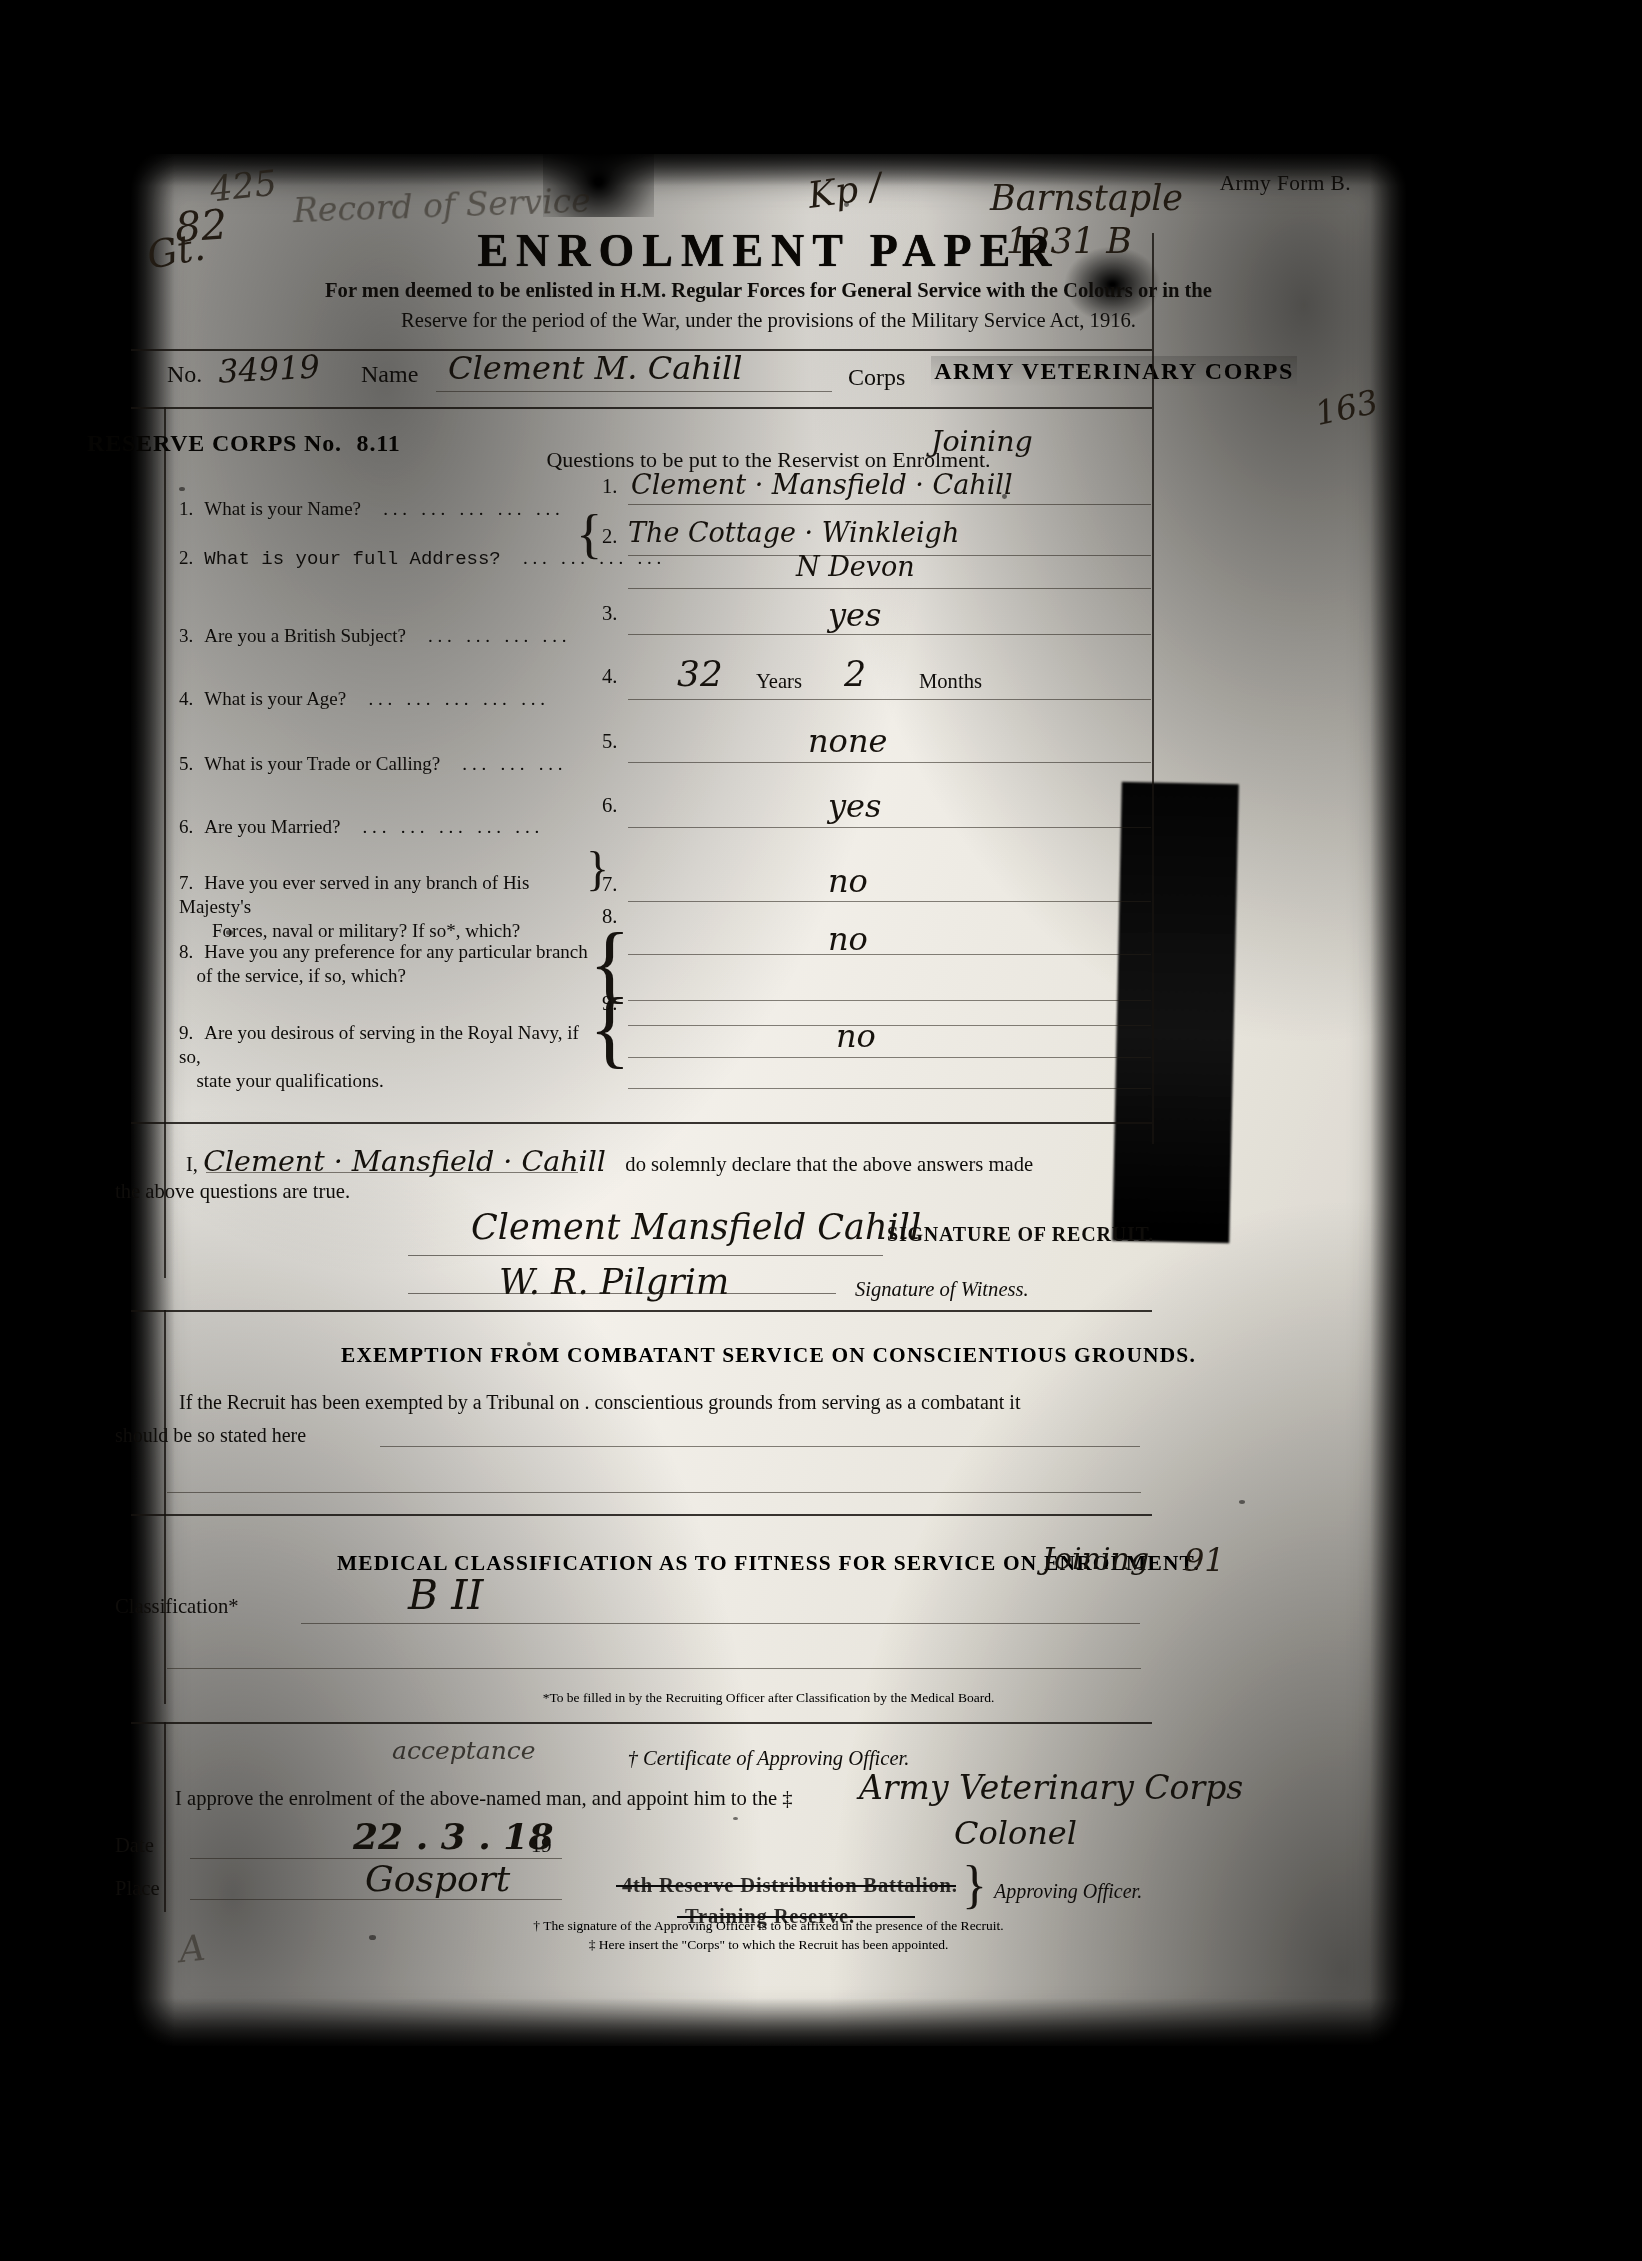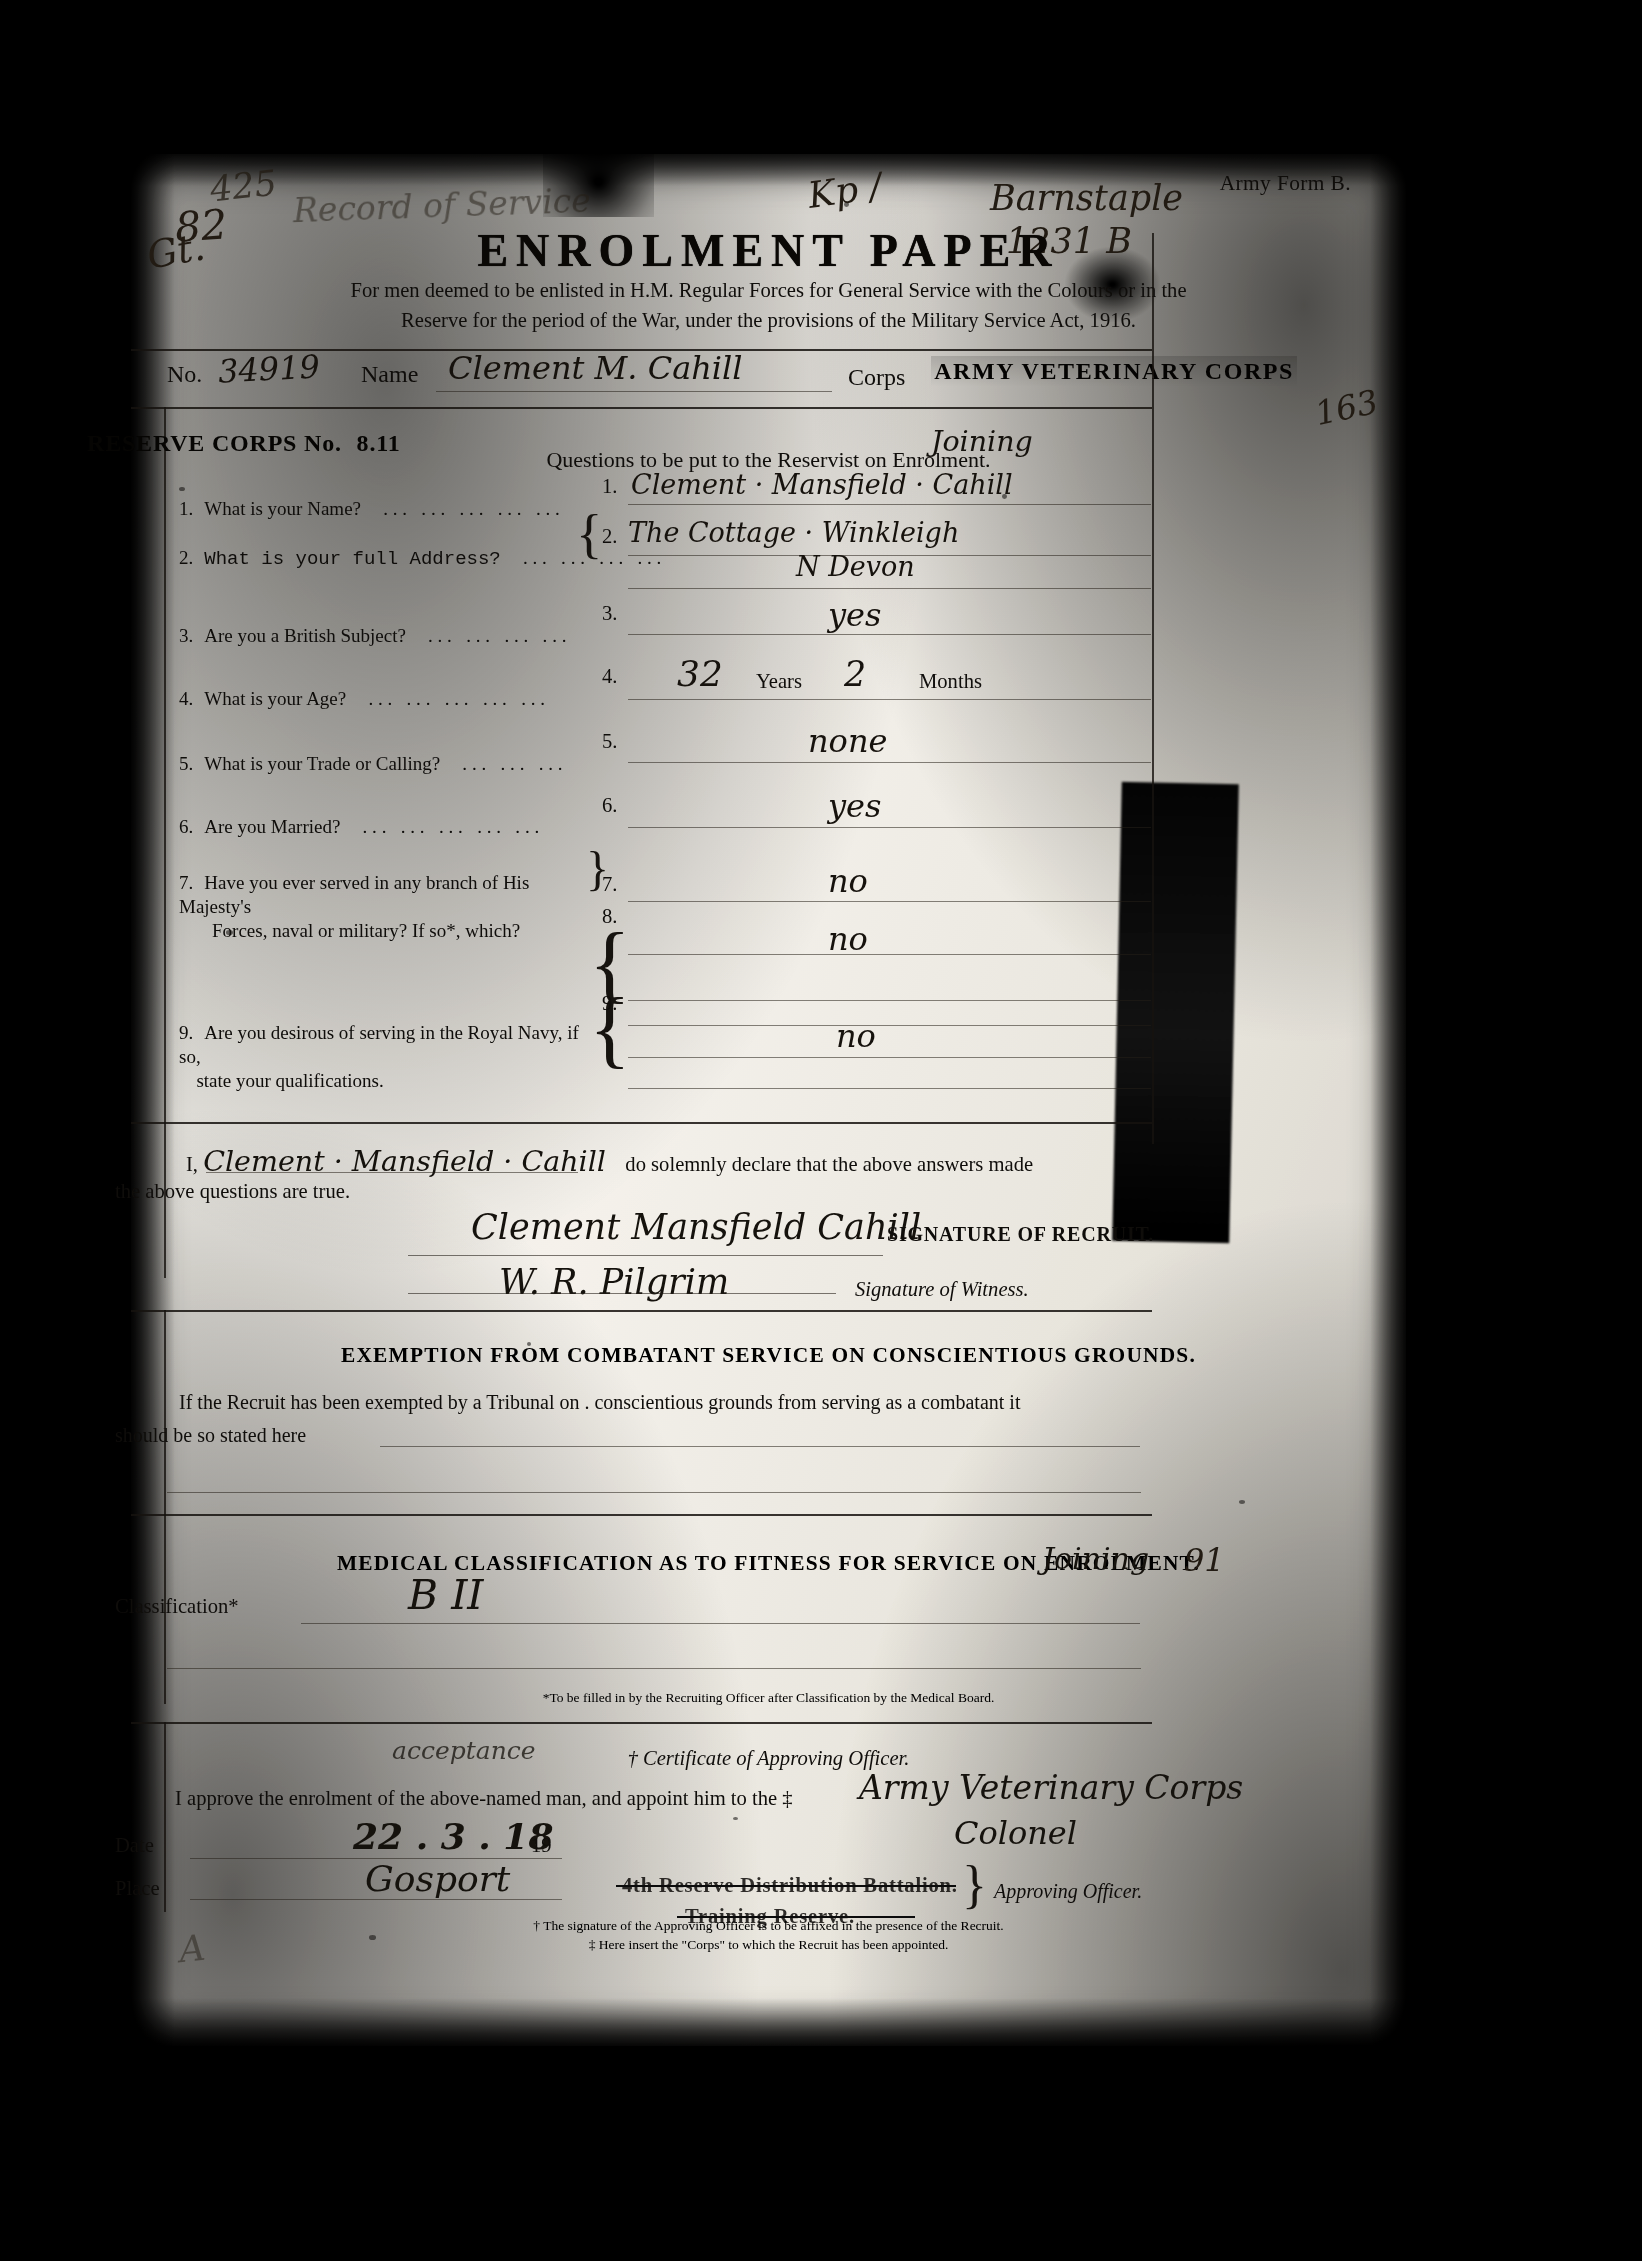--- a/index.html
+++ b/index.html
@@ -53,21 +53,21 @@
   
   .armyform{position:absolute;right:55px;top:17.4px;font-size:21.4px;letter-spacing:0.4px;}
   .topscrawl{position:absolute;font-family:"DejaVu Serif",serif;font-style:italic;color:#262018;}
 
   #title{
     position:absolute;left:0;right:0;top:70px;text-align:center;
     font-size:46px;font-weight:bold;letter-spacing:8px;
     font-family:"Liberation Serif",serif;color:#100e0b;
     text-shadow:0 0 0.8px #000;
   }
-  #sub1{position:absolute;left:0;right:0;top:125px;text-align:center;font-size:20.6px;}
+  #sub1{position:absolute;left:0;right:0;top:125px;text-align:center;font-size:20.6px;font-weight:bold;}
   #sub2{position:absolute;left:0;right:0;top:155px;text-align:center;font-size:20.6px;}
 
   #numline{position:absolute;left:0;right:0;top:204px;height:38px;font-size:24px;}
   #numline .lbl{position:absolute;}
 
   .hr{position:absolute;height:1.6px;background:#1b1814;opacity:.85;}
   .vr{position:absolute;width:1.6px;background:#1b1814;opacity:.8;}
 
   #qhead{position:absolute;left:0;right:0;top:277px;text-align:center;font-size:22px;margin-top:16px;}
   #reservenum{position:absolute;left:-44px;top:276px;font-size:24px;font-weight:bold;letter-spacing:0.8px;color:#0c0b09;}
@@ -211,20 +211,25 @@
     <div class="q print" style="left:48px;top:697px;width:412px;">
       <span>7.</span>
       <span style="margin-left:6.3px;">Have you ever served in any branch of His Majesty's</span><br>
       <span style="margin-left:33px;">Forces, naval or military?  If so*, which?</span>
     </div>
     <div class="brace" style="left:455px;top:687px;font-size:48px;">}</div>
     <div class="qn print" style="left:471px;top:719px;">7.</div>
     <div class="ansline" style="left:497px;top:747px;width:523px;"></div>
     <div class="ans ansbig" style="left:697px;top:708px;">no</div>
 
+    <div class="q print" style="left:48px;top:766px;width:412px;">
+      <span>8.</span>
+      <span style="margin-left:6.3px;">Have  you  any  preference  for  any  particular  branch</span><br>
+      <span style="margin-left:17.4px;">of the service, if so, which?</span>
+    </div>
     <div class="brace" style="left:458px;top:758px;font-size:87px;font-weight:300;">{</div>
     <div class="qn print" style="left:471px;top:751px;">8.</div>
     <div class="ansline" style="left:497px;top:800px;width:523px;"></div>
     <div class="ansline" style="left:497px;top:846px;width:523px;"></div>
     <div class="ans ansbig" style="left:697px;top:766px;">no</div>
 
     <div class="q print" style="left:48px;top:847px;width:412px;">
       <span>9.</span>
       <span style="margin-left:6.3px;">Are you desirous of serving in the Royal Navy, if so,</span><br>
       <span style="margin-left:17.4px;">state your qualifications.</span>

